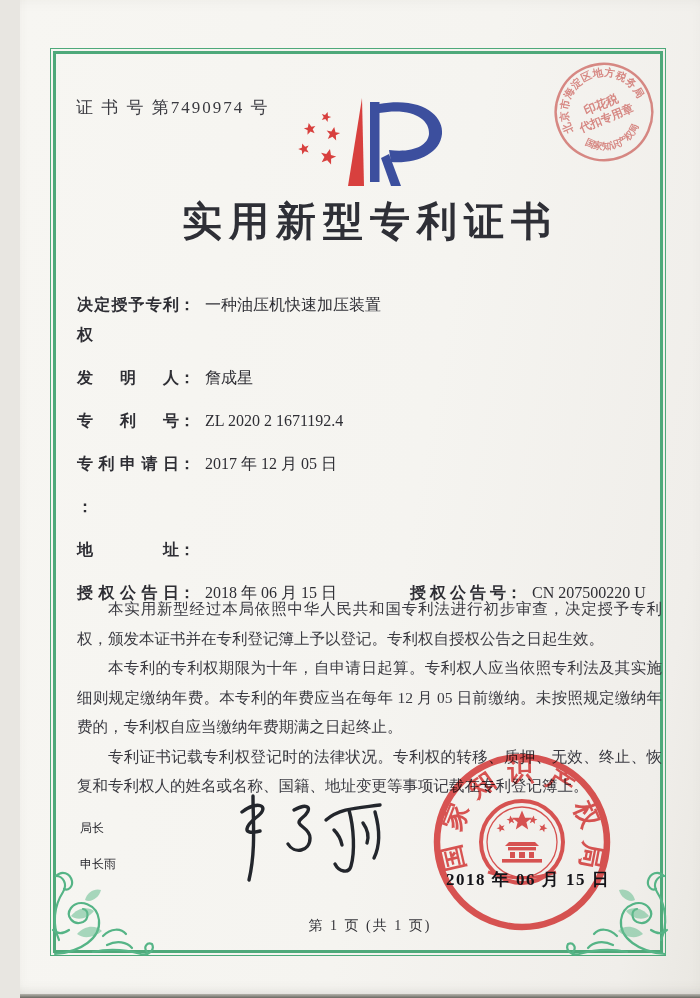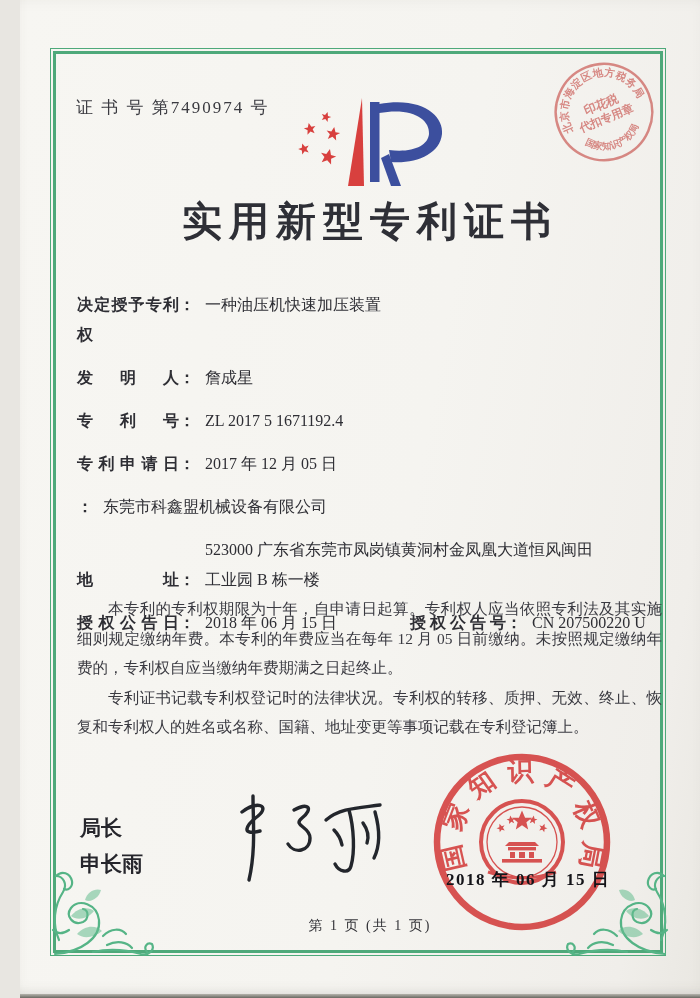--- a/index.html
+++ b/index.html
@@ -37,22 +37,22 @@
   .fcolon{font-weight:600;margin-right:10px;}
   .fvalue{font-weight:500;}
   .addr2{margin-left:0;}
   .grant-row{display:flex;align-items:center;}
   .grant-left{flex:0 0 333px;display:flex;}
   .grant-right{display:flex;}
   .flabel.short{width:96px;flex:0 0 96px;}
   .paras{position:absolute;left:57px;top:594px;width:585px;font-size:15.5px;
     line-height:29.5px;color:#3a3a41;text-align:justify;}
   .paras p{margin:0;text-indent:2em;}
-  .director{position:absolute;left:60px;top:810px;font-size:21px;color:#26262c;
-    font-weight:700;line-height:36px;}
+  .director{position:absolute;left:60px;top:810px;font-size:12px;color:#26262c;
+    font-weight:400;line-height:36px;}
   .signature{position:absolute;left:188px;top:790px;}
   .seal{position:absolute;left:402px;top:742px;mix-blend-mode:multiply;opacity:.93;}
   .seal-date{position:absolute;left:426px;top:868px;font-size:17px;font-weight:600;
     color:#141419;letter-spacing:1.5px;white-space:nowrap;}
   .tax-stamp{position:absolute;left:528px;top:56px;mix-blend-mode:multiply;opacity:.88;}
   .footer{position:absolute;left:0;top:917px;width:700px;text-align:center;
     font-size:14px;color:#333338;letter-spacing:2px;}
   .ornament{position:absolute;}
   .orn-left{left:27px;top:842px;}
   .orn-right{left:535px;top:842px;transform:scaleX(-1);}
@@ -97,54 +97,50 @@
       <span class="fvalue">一种油压机快速加压装置</span>
     </div>
     <div class="frow">
       <span class="flabel">发明人</span>
         <span class="fcolon">：</span>
       <span class="fvalue">詹成星</span>
     </div>
     <div class="frow">
       <span class="flabel">专利号</span>
         <span class="fcolon">：</span>
-      <span class="fvalue">ZL 2017 5 1671192.4</span>
+      <span class="fvalue">ZL 2020 2 1671192.4</span>
     </div>
     <div class="frow">
       <span class="flabel">专利申请日</span>
         <span class="fcolon">：</span>
       <span class="fvalue">2017 年 12 月 05 日</span>
     </div>
     <div class="frow">
         <span class="fcolon">：</span>
-      <span class="fvalue">东莞市科鑫盟机械设备有限公司</span>
     </div>
     <div class="frow tight">
       <span class="flabel">地址</span>
         <span class="fcolon">：</span>
-      <span class="fvalue">
-        <span>523000 广东省东莞市凤岗镇黄洞村金凤凰大道恒风闽田</span><br>
-        <span class="addr2">工业园 B 栋一楼</span>
-      </span>
     </div>
     <div class="frow grant-row">
       <span class="grant-left">
         <span class="flabel">授权公告日</span>
           <span class="fcolon">：</span>
         <span class="fvalue">2018 年 06 月 15 日</span>
       </span>
       <span class="grant-right">
         <span class="flabel short">授权公告号</span>
           <span class="fcolon">：</span>
         <span class="fvalue">CN 207500220 U</span>
       </span>
     </div>
   </div>
 
   <div class="paras">
+    <p>本实用新型经过本局依照中华人民共和国专利法进行初步审查，决定授予专利权，颁发本证书并在专利登记簿上予以登记。专利权自授权公告之日起生效。</p>
     <p>本专利的专利权期限为十年，自申请日起算。专利权人应当依照专利法及其实施细则规定缴纳年费。本专利的年费应当在每年 12 月 05 日前缴纳。未按照规定缴纳年费的，专利权自应当缴纳年费期满之日起终止。</p>
     <p>专利证书记载专利权登记时的法律状况。专利权的转移、质押、无效、终止、恢复和专利权人的姓名或名称、国籍、地址变更等事项记载在专利登记簿上。</p>
   </div>
 
   <div class="director">
     <div>局长</div>
     <div>申长雨</div>
   </div>
 
   <svg class="signature" width="185" height="95" viewBox="0 0 185 95">

